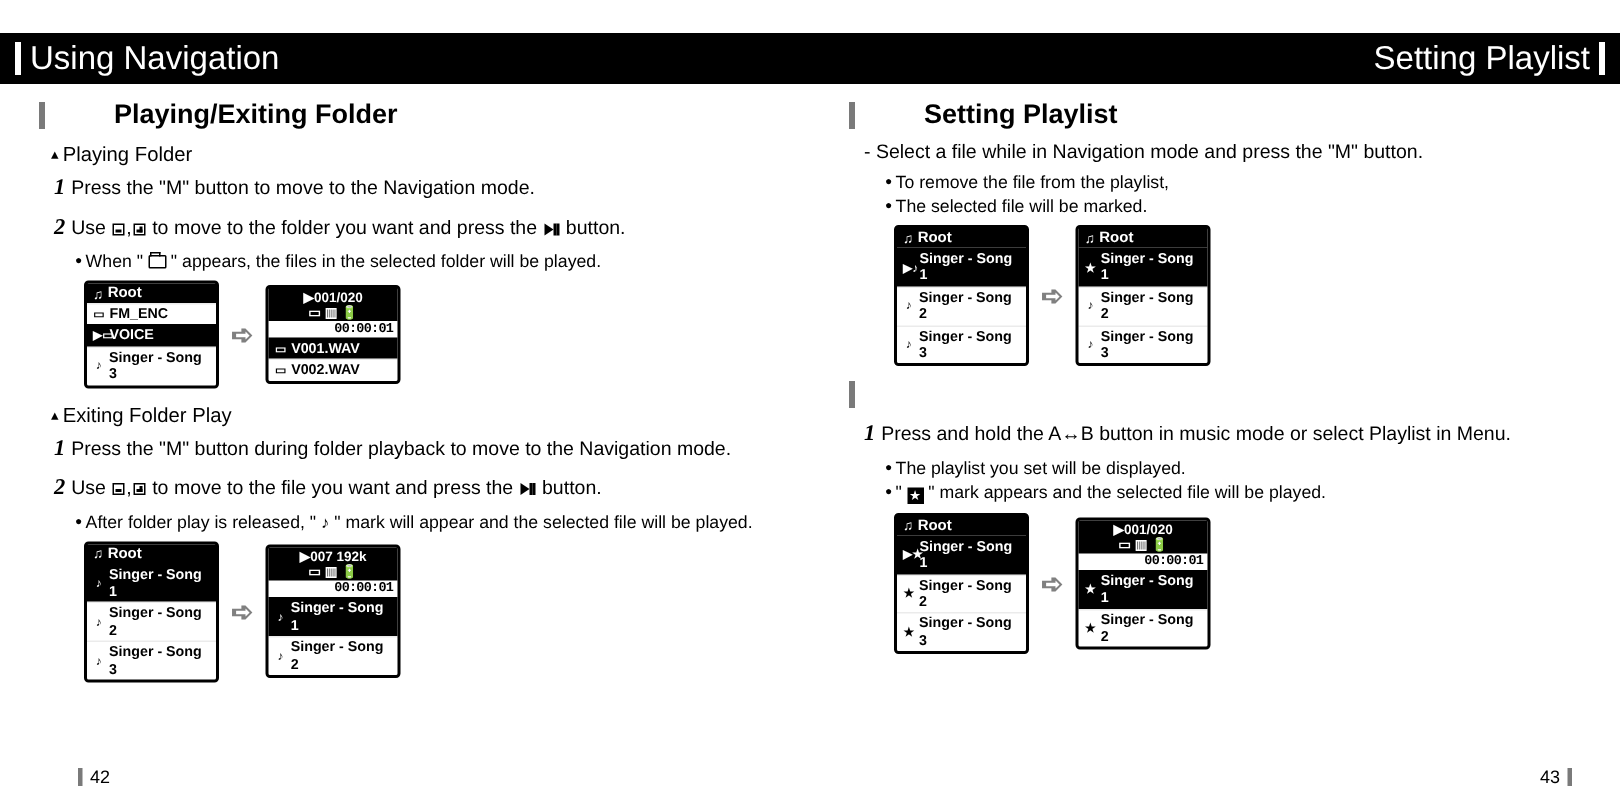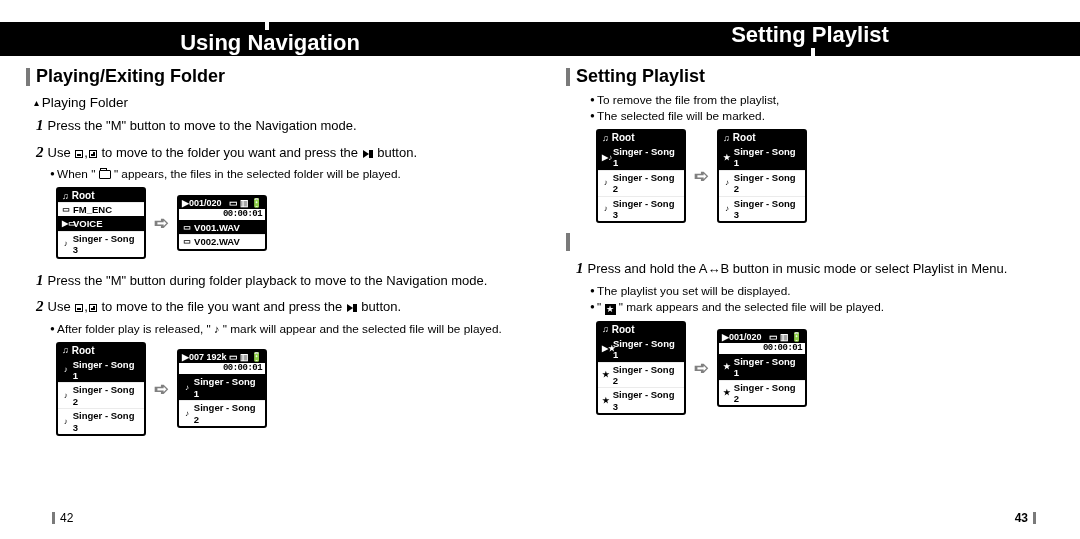--- a/index.html
+++ b/index.html
@@ -7,26 +7,26 @@
     width: 1080px; height: 539px;
     font-family: Arial, Helvetica, sans-serif;
     font-size: 13px; color: #000; background: #fff;
     position: relative;
   }
   .page { position: absolute; top: 0; width: 540px; height: 539px; padding: 0 26px; }
   .page-left { left: 0; }
   .page-right { left: 540px; }
 
   .titlebar { background: #000; color: #fff; height: 34px; display: flex; align-items: center;
-              padding: 0 10px; font-weight: bold; font-size: 22px; margin: 22px -26px 8px; flex-direction: column; }
+              padding: 0 10px; font-weight: normal; font-size: 22px; margin: 22px -26px 8px; }
   .titlebar .tick { width: 4px; height: 22px; background: #fff; margin-right: 6px; }
   .titlebar .tick-r { margin-left: 6px; margin-right: 0; }
   .titlebar.right { justify-content: flex-end; }
 
-  .h1 { font-weight: bold; font-size: 18px; margin: 10px 0 6px; display: flex; align-items: center; }
+  .h1 { font-weight: bold; font-size: 18px; margin: 10px 0 6px; display: flex; align-items: center; gap: 40px; }
   .h1 .bar { width: 4px; height: 18px; background: #7a7a7a; margin-right: 6px; }
   .h2 { font-weight: normal; font-size: 13.5px; margin: 8px 0 4px 8px; }
   .h2::before { content: "▴ "; color:#000; font-size: 10px; vertical-align: 1px; }
 
   .step { margin: 4px 0 4px 10px; line-height: 1.5; }
   .stepnum { font-style: italic; font-weight: bold; font-size: 15px; margin-right: 4px; font-family: Georgia, 'Times New Roman', serif; }
   .bul { margin: 2px 0 2px 24px; font-size: 11.8px; }
   .bul::before { content: "● "; font-size: 8px; vertical-align: 2px; }
   .dash { margin: 4px 0 6px 10px; }
   .play-sm { display:inline-block; width:0; height:0; border-top:4px solid transparent; border-bottom:4px solid transparent; border-left:6px solid #000; margin:0 1px; vertical-align:-1px;}
@@ -43,27 +43,27 @@
 
   .shots { display:flex; gap:8px; align-items:center; margin:6px 0 10px 30px; }
   .arrow { font-size:18px; color:#808080; font-weight:bold; }
   .lcd { border:2px solid #000; border-radius:3px; background:#fff; width:170px; font-weight:bold; }
   .lcd.small { width:90px; }
   .lcd-titlebar { background:#000; color:#fff; font-size:10px; padding:1px 4px; display:flex; align-items:center; gap:3px; }
   .lcd-titlebar .ticon { font-size:9px; }
   .lcd-row { font-size:9.5px; padding:1px 4px; display:flex; align-items:center; gap:3px; border-top:1px solid rgba(0,0,0,0.08); line-height:1.2; }
   .lcd-row.sel { background:#000; color:#fff; }
   .lcd-row .ri { font-size:8px; width:8px; display:inline-block; text-align:center; }
-  .lcd-status { background:#000; color:#fff; font-size:9px; padding:1px 3px; display:flex; gap:0; align-items:center; justify-content:space-between; }
+  .lcd-status { background:#000; color:#fff; font-size:9px; padding:1px 3px; display:flex; gap:0; align-items:center; justify-content:space-between;flex-direction:column; }
   .lcd-status span { display:inline-block; }
   .timer-row { font-size:9px; text-align:right; padding:0 3px 1px; font-family:'Courier New',monospace; letter-spacing:-0.5px; }
 
   .pagenum { position:absolute; bottom:14px; font-size:12px; }
   .pagenum.left { left:32px;margin-left:20px; } .pagenum.left::before{content:"";display:inline-block;width:3px;height:12px;background:#7a7a7a;margin-right:5px;vertical-align:-2px;}
-  .pagenum.right{ right:44px;font-weight:bold; } .pagenum.right::after{content:"";display:inline-block;width:3px;height:12px;background:#7a7a7a;margin-left:5px;vertical-align:-2px;}
+  .pagenum.right{ right:32px; } .pagenum.right::after{content:"";display:inline-block;width:3px;height:12px;background:#7a7a7a;margin-left:5px;vertical-align:-2px;}
 </style>
 </head>
 <body>
 
 <div class="page page-left">
   <div class="titlebar">
     <span class="tick"></span>
       <span>Using Navigation</span>
   </div>
 
@@ -107,20 +107,21 @@
           <span class="ri">▭</span>
           <span>V001.WAV</span>
         </div>
       <div class="lcd-row">
           <span class="ri">▭</span>
           <span>V002.WAV</span>
         </div>
     </div>
   </div>
 
+  <div class="h2">Exiting Folder Play</div>
   <div class="step"><span class="stepnum">1</span><span>Press the "M" button during folder playback to move to the Navigation mode.</span></div>
   <div class="step"><span class="stepnum">2</span><span>Use </span><span class="minus-sm"></span>,<span class="plus-sm"></span><span> to move to the file you want and press the </span><span class="play-sm"></span><span class="pause-sm"></span><span> button.</span></div>
   <div class="bul"><span>After folder play is released, " </span><span class="note-sm">♪</span><span> " mark will appear and the selected file will be played.</span></div>
 
   <div class="shots">
     <div class="lcd small">
       <div class="lcd-titlebar">
           <span class="ticon">♫</span>
           <span>Root</span>
         </div>
@@ -161,20 +162,21 @@
 <div class="page page-right">
   <div class="titlebar right">
     <span>Setting Playlist</span>
       <span class="tick tick-r"></span>
   </div>
 
   <div class="h1">
       <span class="bar"></span>
       <span>Setting Playlist</span>
     </div>
+  <div class="dash">- Select a file while in Navigation mode and press the "M" button.</div>
   <div class="bul"><span>To remove the file from the playlist,</span></div>
   <div class="bul">The selected file will be marked.</div>
   <style>.bul:nth-of-type(n)+.bul[style]::before{content:"";}</style>
 
   <div class="shots">
     <div class="lcd small">
       <div class="lcd-titlebar">
           <span class="ticon">♫</span>
           <span>Root</span>
         </div>

